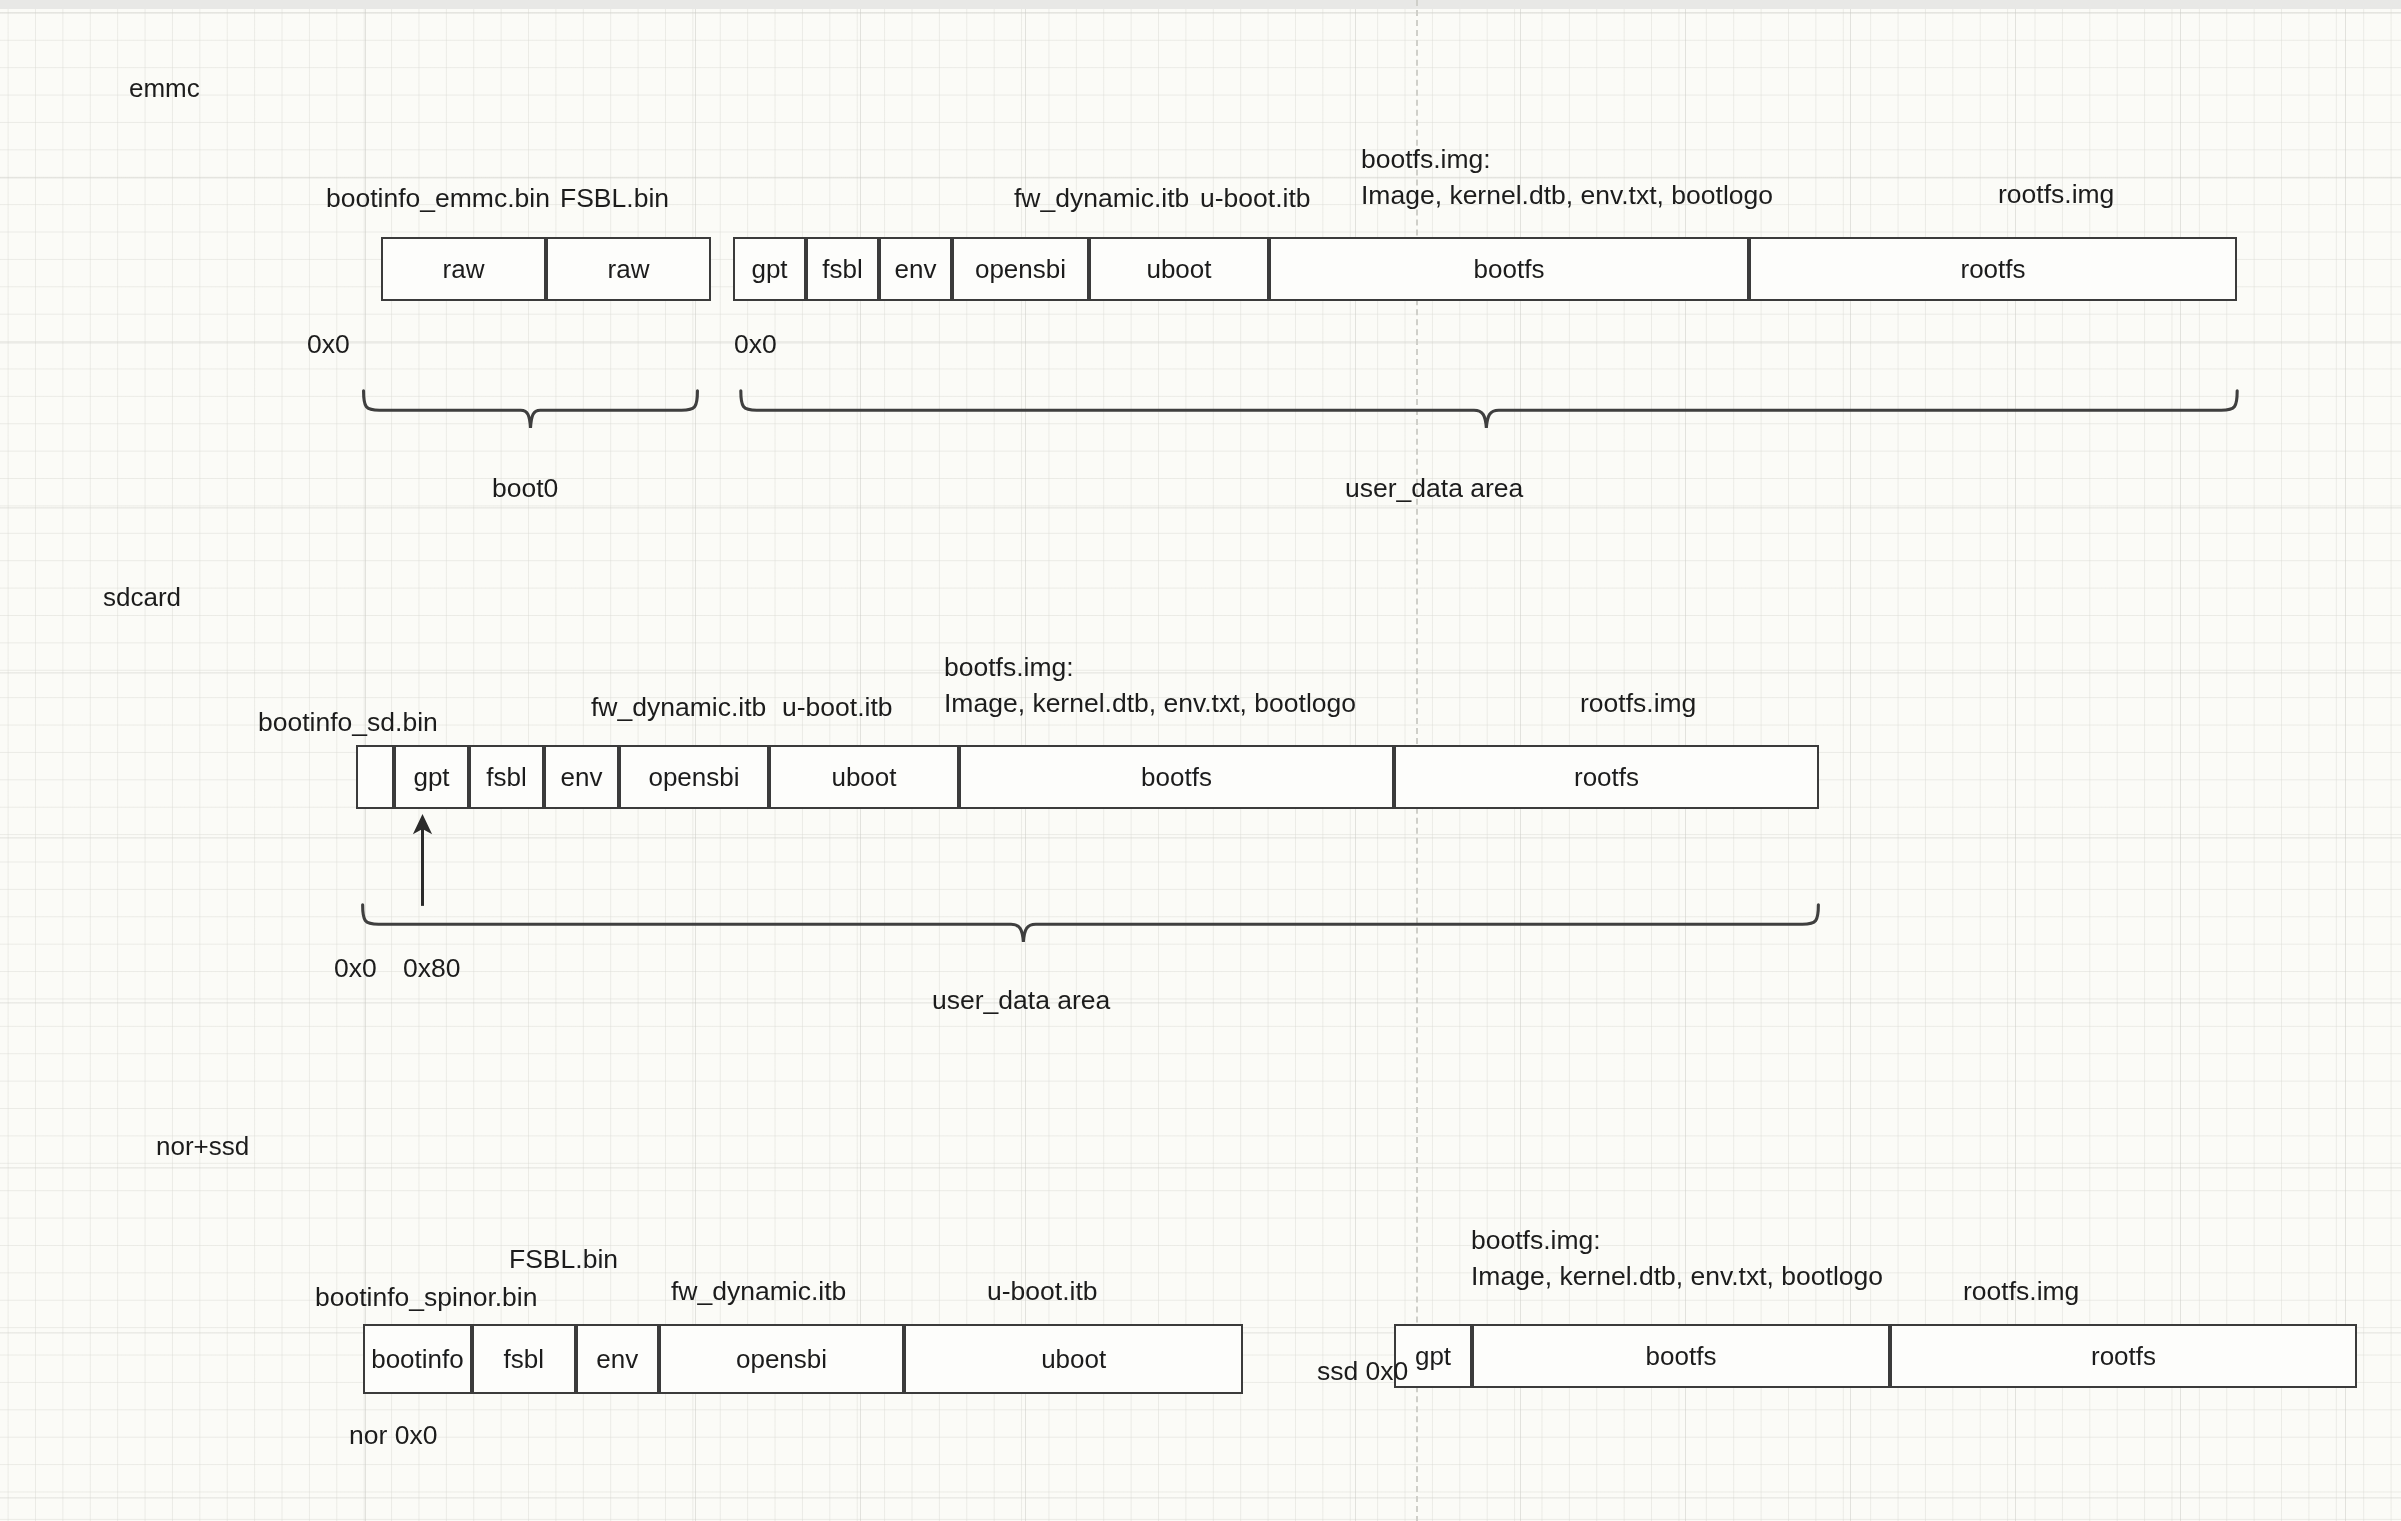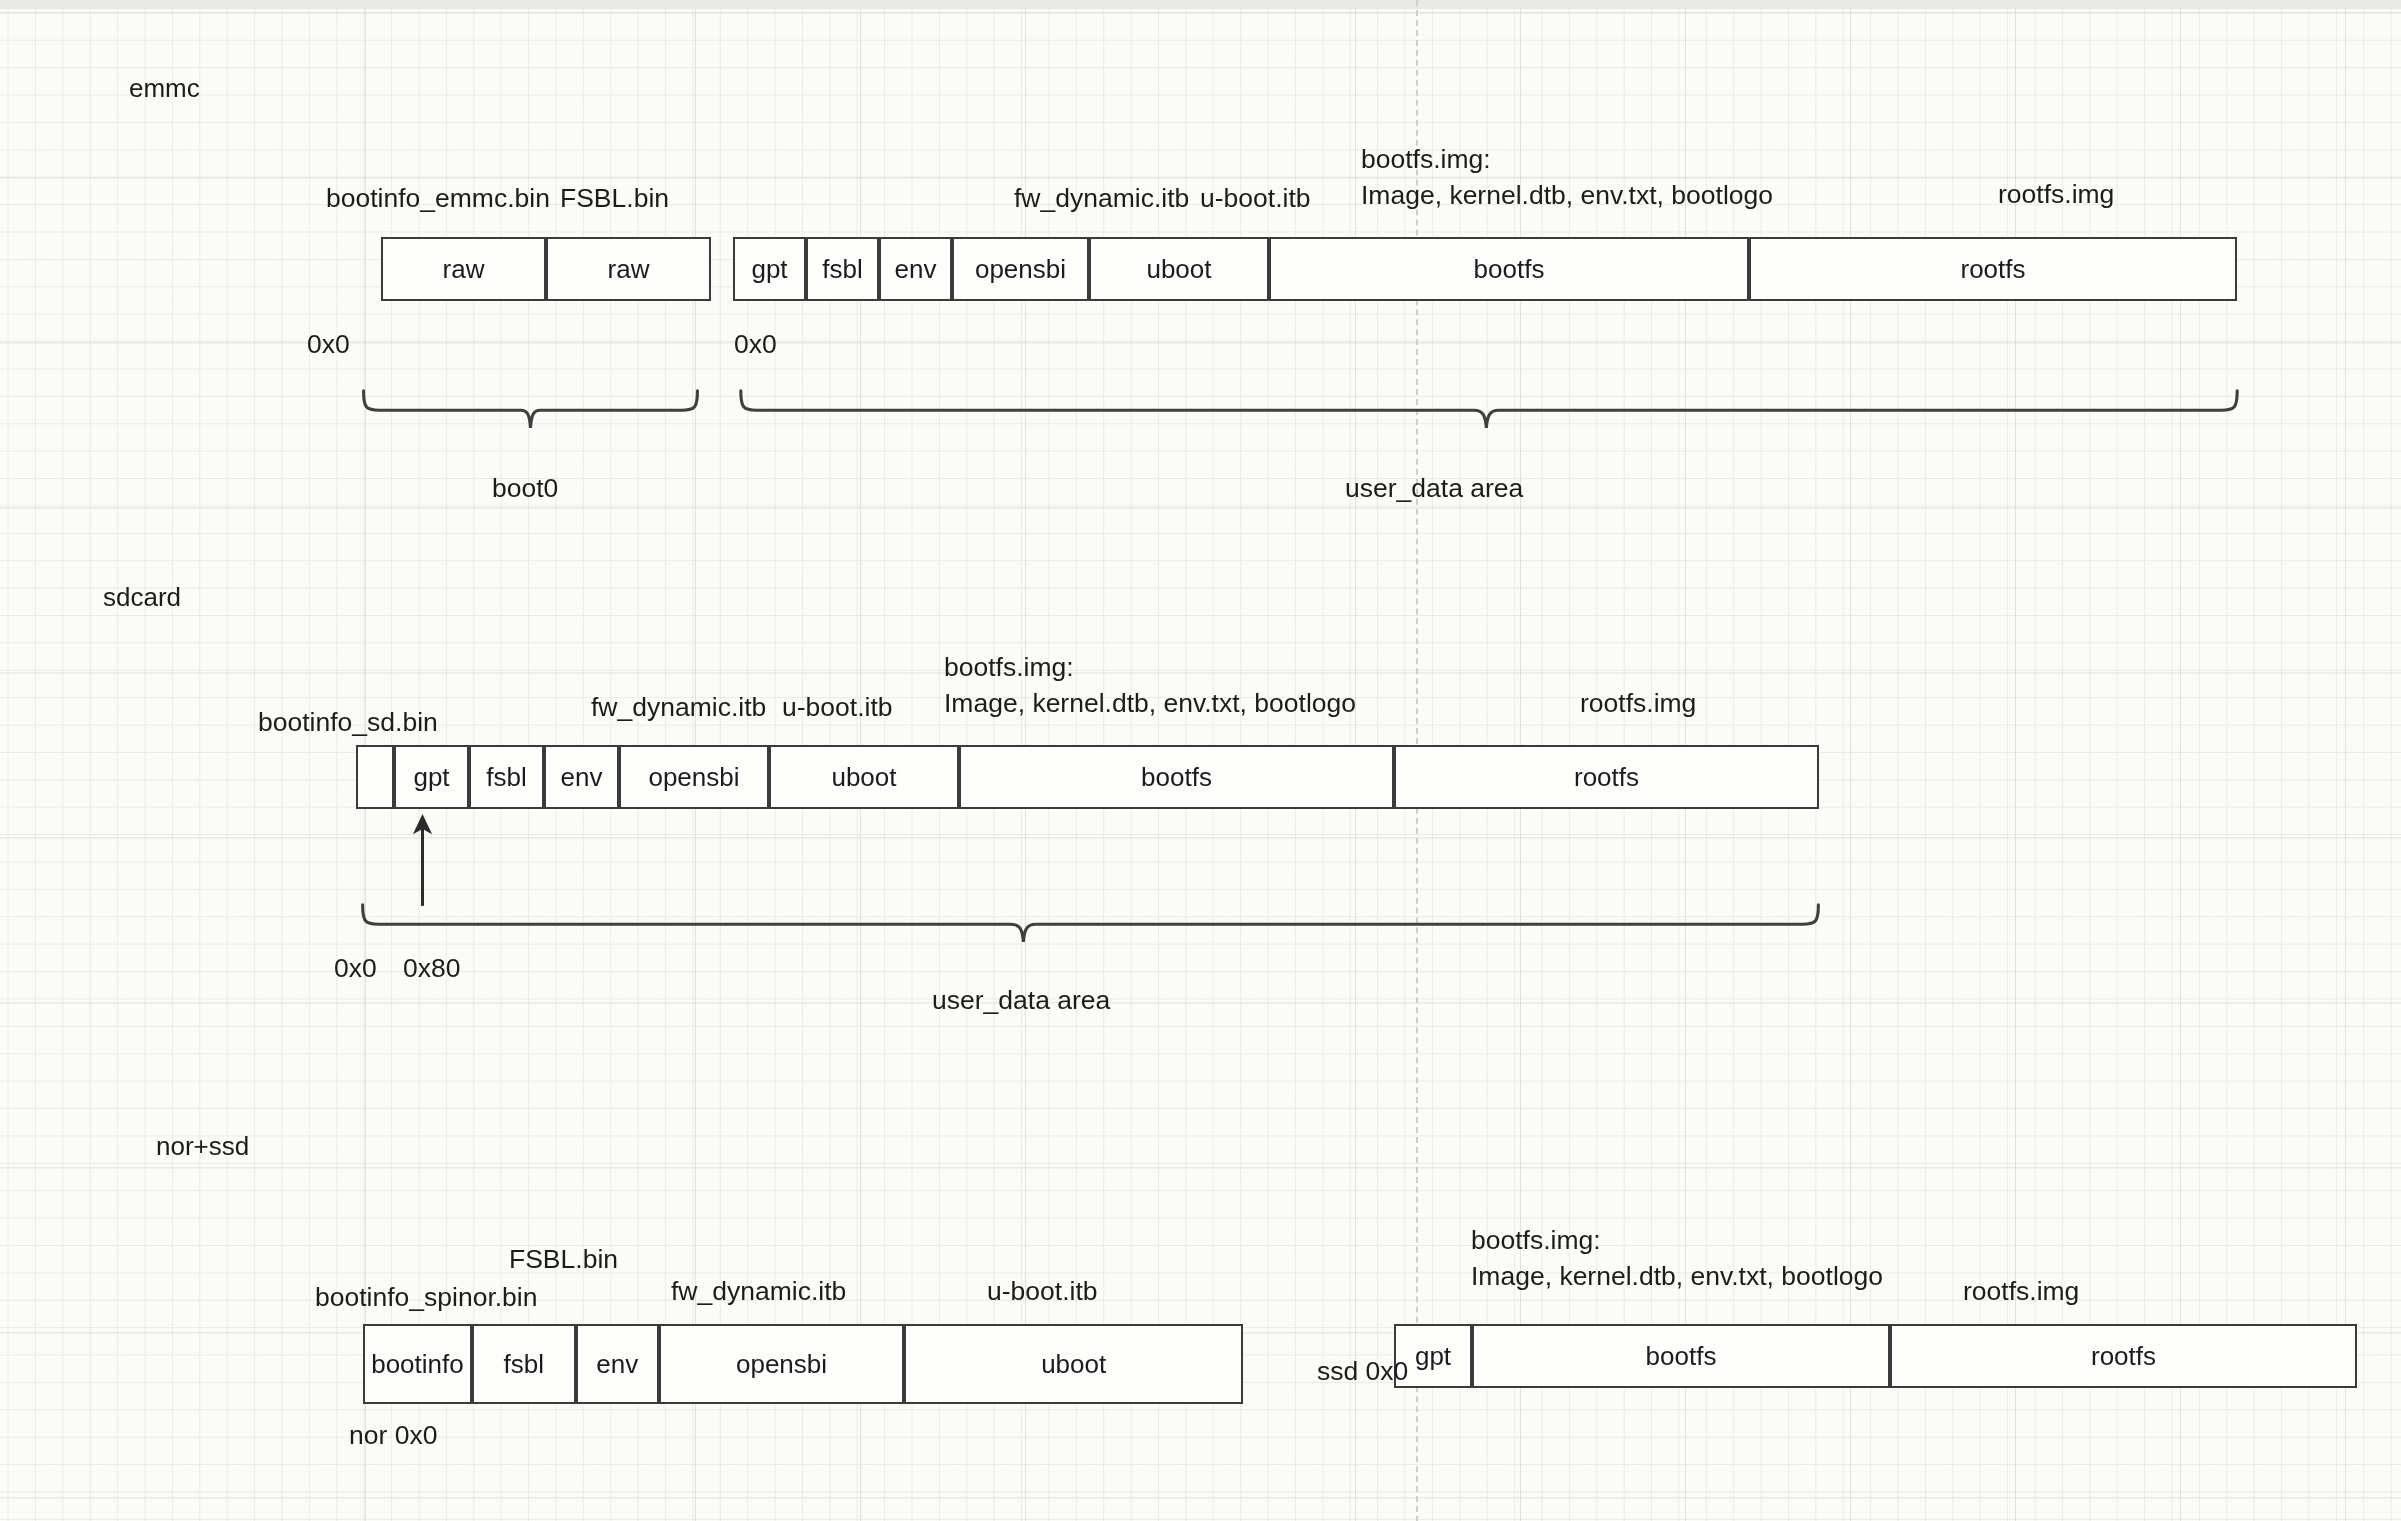--- a/index.html
+++ b/index.html
@@ -167,21 +167,21 @@
   </svg>
   <div class="lbl" style="left:932px; top:983px;">user_data area</div>
 
   <div class="lbl section" style="left:156px; top:1129px;">nor+ssd</div>
 
   <div class="lbl" style="left:315px; top:1280px;text-align:center;">bootinfo_spinor.bin</div>
   <div class="lbl" style="left:509px; top:1242px;">FSBL.bin</div>
   <div class="lbl" style="left:671px; top:1274px;">fw_dynamic.itb</div>
   <div class="lbl" style="left:987px; top:1274px;">u-boot.itb</div>
 
-  <div class="strip detached" style="left:363px; top:1324px; width:880px; height:80px;">
+  <div class="strip detached" style="left:363px; top:1324px; width:880px; height:70px;">
     <div class="cell" style="width:109px;">bootinfo</div>
     <div class="cell" style="width:104px;">fsbl</div>
     <div class="cell" style="width:83px;">env</div>
     <div class="cell" style="width:246px;">opensbi</div>
     <div class="cell" style="width:339px;">uboot</div>
   </div>
 
   <div class="lbl multi" style="left:1471px; top:1223px;">bootfs.img:
 Image, kernel.dtb, env.txt, bootlogo</div>
   <div class="lbl" style="left:1963px; top:1274px;">rootfs.img</div>

